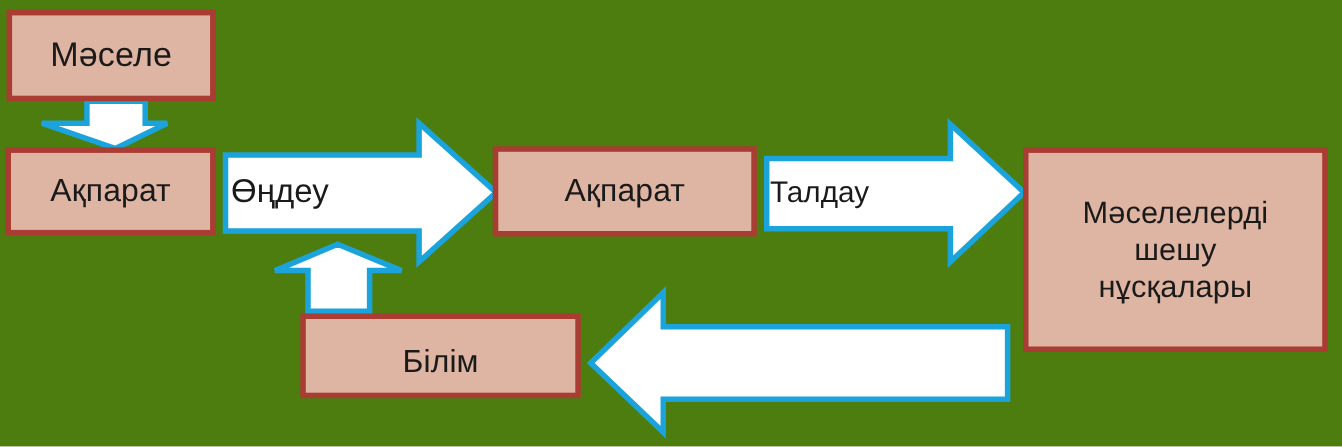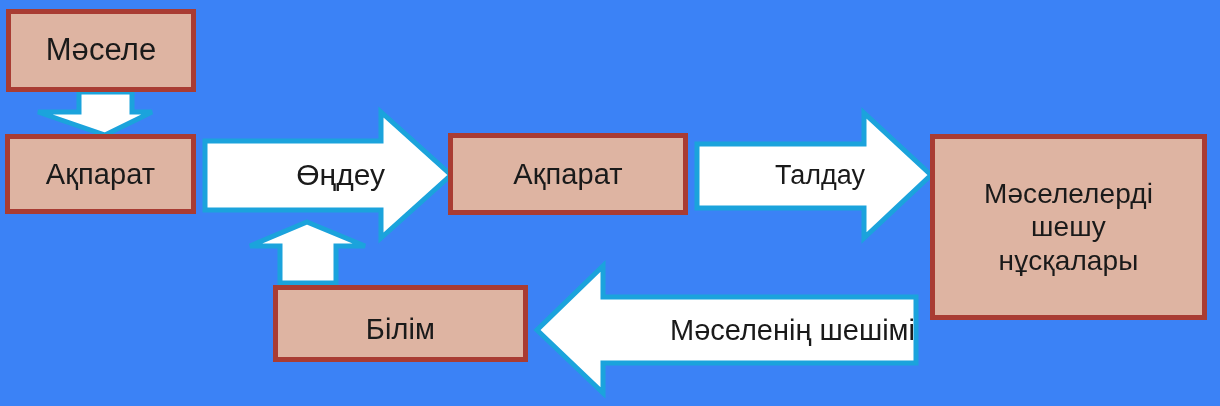--- a/index.html
+++ b/index.html
@@ -8,21 +8,21 @@
     padding: 0;
     background: #ffffff;
   }
   body {
     font-family: "Liberation Sans", "DejaVu Sans", sans-serif;
   }
   #diagram-root {
     position: relative;
     width: 1220px;
     height: 406px;
-    background: #3b82f6;
+    background: #4d7c0f;
     overflow: hidden;
   }
   #diagram-svg {
     position: absolute;
     left: 0;
     top: 0;
     width: 1220px;
     height: 406px;
   }
   .node-box {
@@ -34,21 +34,21 @@
     text-align: center;
     color: #1a1a1a;
     line-height: 1.18;
     white-space: pre-line;
     letter-spacing: 0.1px;
   }
   .arrow-label {
     position: absolute;
     display: flex;
     align-items: center;
-    justify-content: flex-end;
+    justify-content: flex-start;
     text-align: center;
     color: #1a1a1a;
     line-height: 1.15;
     white-space: pre-line;
     pointer-events: none;
   }
 </style>
 </head>
 <body>
 
@@ -100,17 +100,14 @@
   </div>
 
   <div class="arrow-label" style="left:210px; top:148px; width:175px; height:55px; font-size:30px;">
     <span>Өңдеу</span>
   </div>
 
   <div class="arrow-label" style="left:700px; top:150px; width:165px; height:52px; font-size:27px;">
     <span>Талдау</span>
   </div>
 
-  <div class="arrow-label" style="left:600px; top:305px; width:315px; height:52px; font-size:29px;">
-    <span>Мәселенің шешімі</span>
-  </div>
 
 </div>
 
 </body></html>

